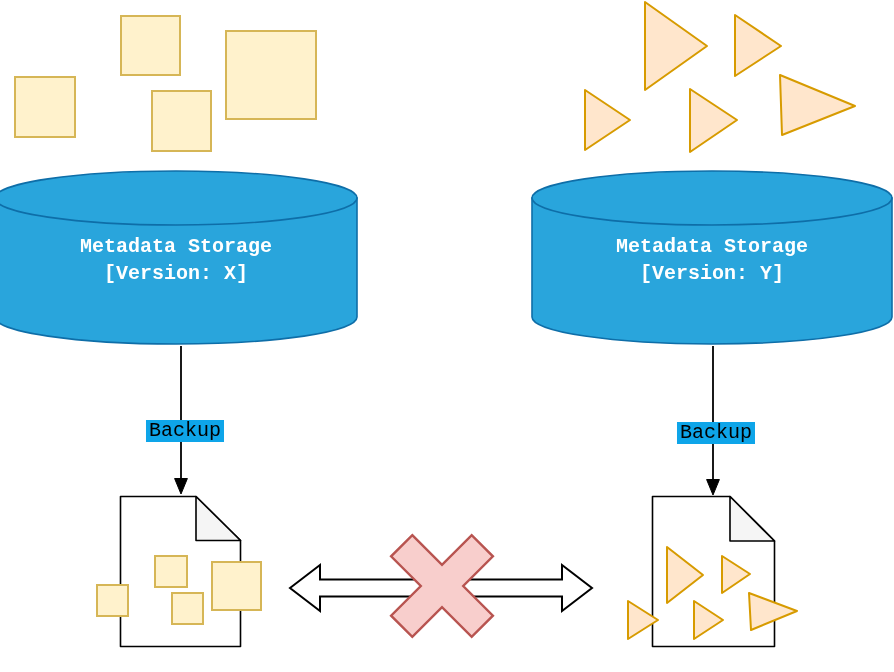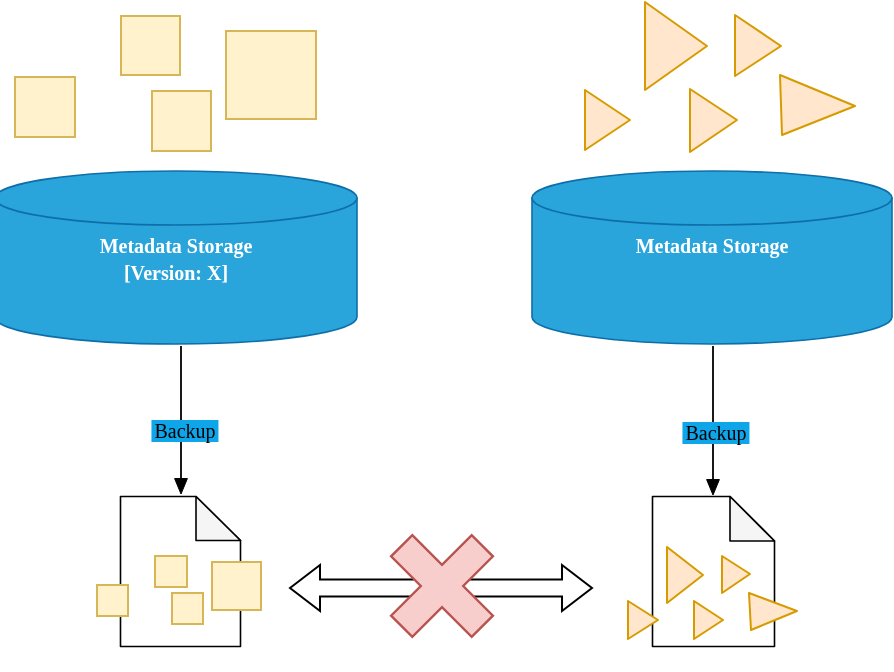--- a/index.html
+++ b/index.html
@@ -1,20 +1,20 @@
 <!DOCTYPE html>
 <html style="--blue-fill: #29A5DC; --blue-stroke: #0E6EA8; --square-fill: #FFF2CC; --square-stroke: #D6B656; --triangle-fill: #FFE6CC; --triangle-stroke: #D79B00; --x-fill: #F8CECC; --x-stroke: #B85450; --doc-fill: #FFFFFF; --doc-stroke: #000000; --fold-fill: #F5F5F5; --edge-color: #000000; --cyl-text-color: #FFFFFF; --label-text-color: #000000;"><head>
 <meta charset="utf-8">
 <style>
   html,body { margin:0; padding:0; background:#ffffff; }
   .stage {
     position:relative;
     width:894px; height:672px;
     background:#ffffff;
-    font-family:Liberation Serif, serif;
+    font-family:Liberation Mono, monospace;
     overflow:hidden;
   }
   .stage svg { position:absolute; left:0; top:0; }
 
   
   .cyl      { fill:var(--blue-fill); stroke:var(--blue-stroke); stroke-width:1.6; }
   .sq       { fill:var(--square-fill); stroke:var(--square-stroke); stroke-width:2; }
   .tri      { fill:var(--triangle-fill); stroke:var(--triangle-stroke); stroke-width:2; stroke-linejoin:round; }
   .doc      { fill:var(--doc-fill); stroke:var(--doc-stroke); stroke-width:1.6; stroke-linejoin:round; }
   .fold     { fill:var(--fold-fill); stroke:var(--doc-stroke); stroke-width:1.6; stroke-linejoin:round; }
@@ -114,19 +114,20 @@
     </g>
   </svg>
 
   <div class="cyl-label cyl-label-left">
     <div>Metadata Storage</div>
     <div>[Version: X]</div>
   </div>
 
   <div class="cyl-label cyl-label-right">
     <div>Metadata Storage</div>
+    <div>[Version: Y]</div>
   </div>
 
   <div class="backup-label backup-label-left">Backup</div>
 
   <div class="backup-label backup-label-right">Backup</div>
 
 </div>
 
 </body></html>

